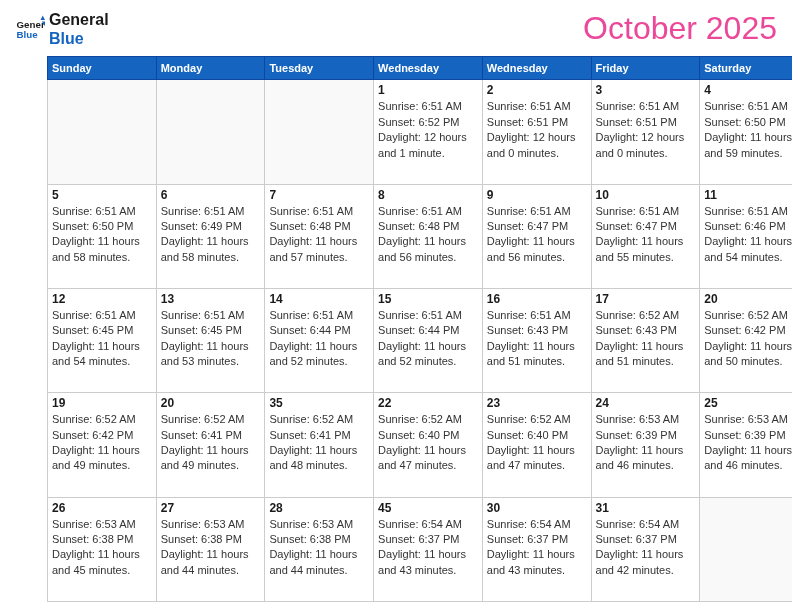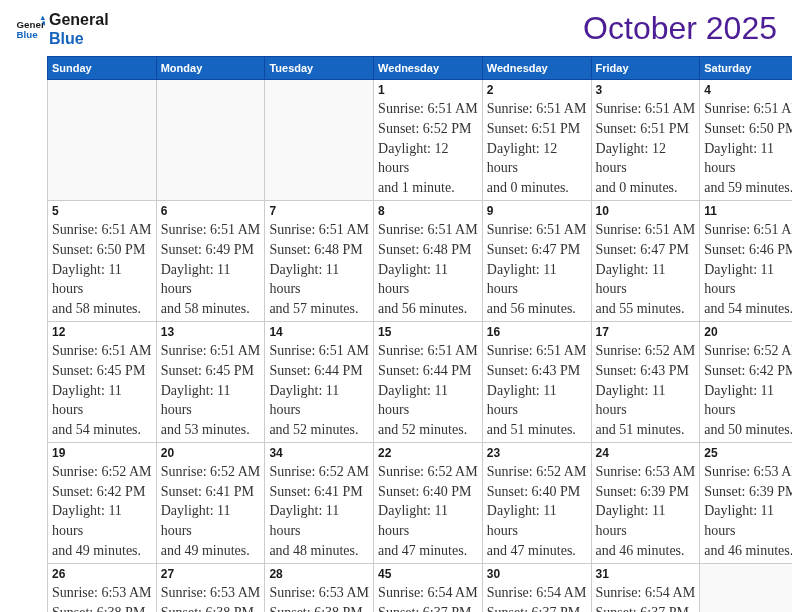--- a/index.html
+++ b/index.html
@@ -31,21 +31,21 @@
     .logo-icon {
       width: 30px;
       height: 30px;
     }
     .title-block {
       text-align: right;
     }
     .month-title {
       font-size: 32px;
       font-weight: 300;
-      color: #4c1d95;
+      color: #ec4899;
       text-align: right;
     }
     .location {
       font-size: 14px;
       color: #555;
     }
     .calendar {
       flex: 1;
       border: 1px solid #0c4a6e;
       border-collapse: collapse;
@@ -73,24 +73,23 @@
     .calendar td.empty {
       background: #f9f9f9;
     }
     .day-num {
       font-size: 12px;
       font-weight: bold;
       color: #1a1a1a;
       margin-bottom: 2px;
     }
     .day-info {
-      font-size: 14px;
+      font-size: 11px;
       line-height: 1.4;
       color: #333;
-      font-family: Liberation Serif, serif;
     }
   </style>
 </head>
 <body>
 
 <div class="page">
   <div class="header">
     <div class="logo">
       <svg class="logo-icon" viewBox="0 0 40 40">
         <text x="2" y="18" font-size="13" font-weight="bold" fill="#1a1a1a">General</text>
@@ -205,21 +204,21 @@
         <tr>
           <td>
             <div class="day-num">19</div>
             <div class="day-info">Sunrise: 6:52 AM<br>Sunset: 6:42 PM<br>Daylight: 11 hours<br>and 49 minutes.</div>
           </td>
           <td>
             <div class="day-num">20</div>
             <div class="day-info">Sunrise: 6:52 AM<br>Sunset: 6:41 PM<br>Daylight: 11 hours<br>and 49 minutes.</div>
           </td>
           <td>
-            <div class="day-num">34</div>
+            <div class="day-num">35</div>
             <div class="day-info">Sunrise: 6:52 AM<br>Sunset: 6:41 PM<br>Daylight: 11 hours<br>and 48 minutes.</div>
           </td>
           <td>
             <div class="day-num">22</div>
             <div class="day-info">Sunrise: 6:52 AM<br>Sunset: 6:40 PM<br>Daylight: 11 hours<br>and 47 minutes.</div>
           </td>
           <td>
             <div class="day-num">23</div>
             <div class="day-info">Sunrise: 6:52 AM<br>Sunset: 6:40 PM<br>Daylight: 11 hours<br>and 47 minutes.</div>
           </td>

